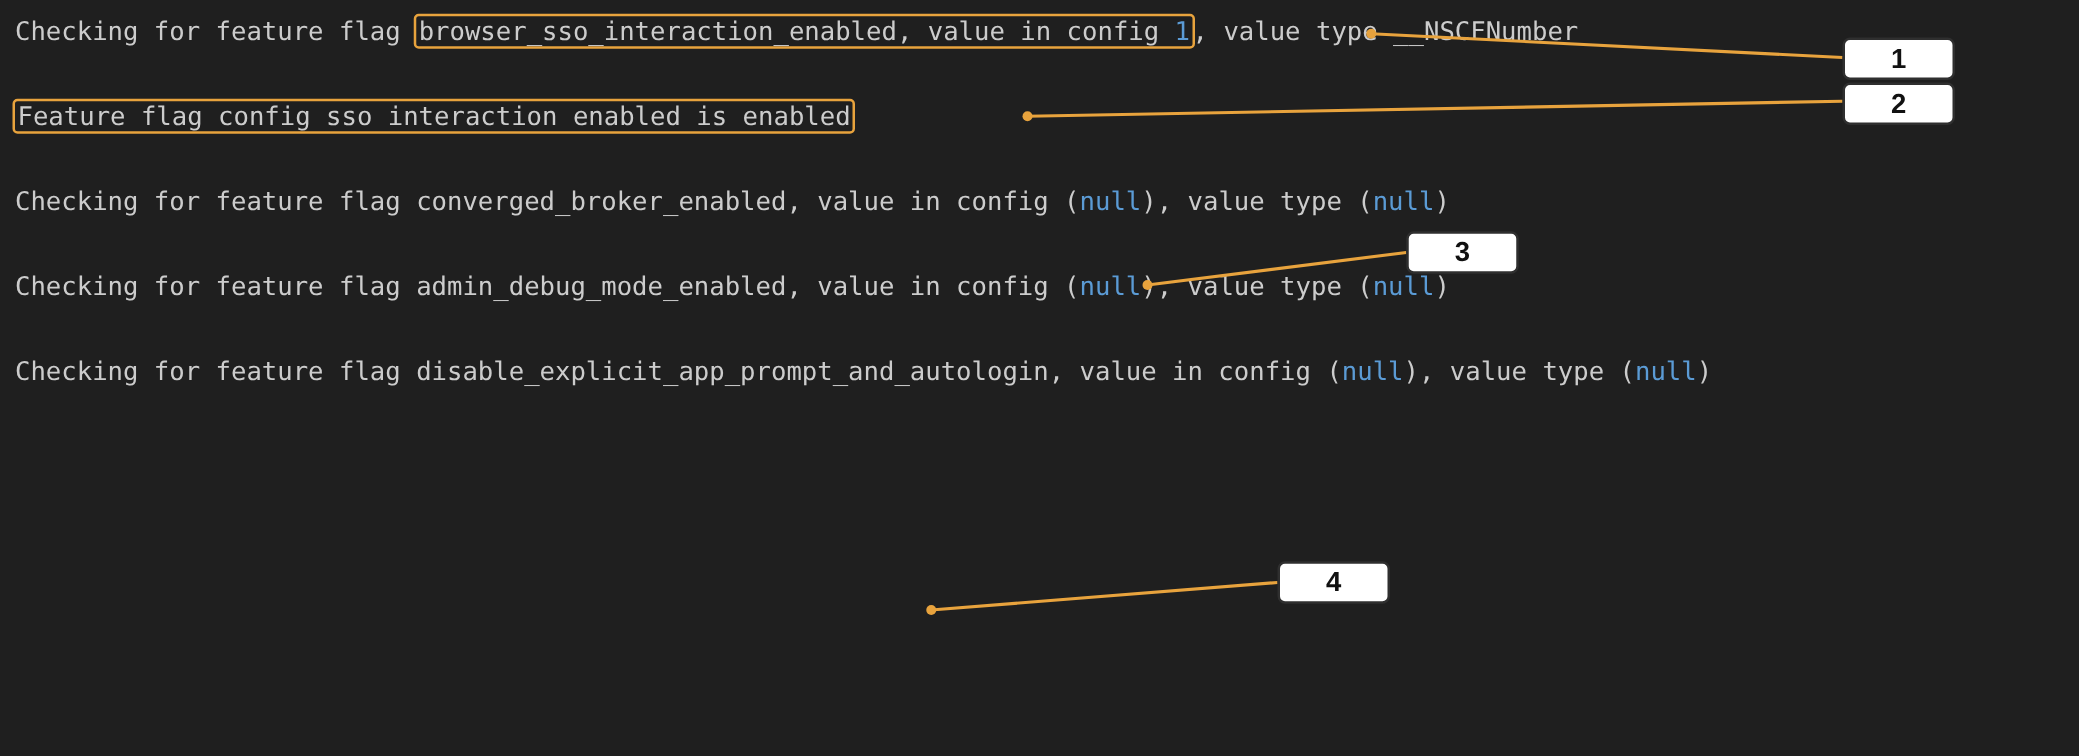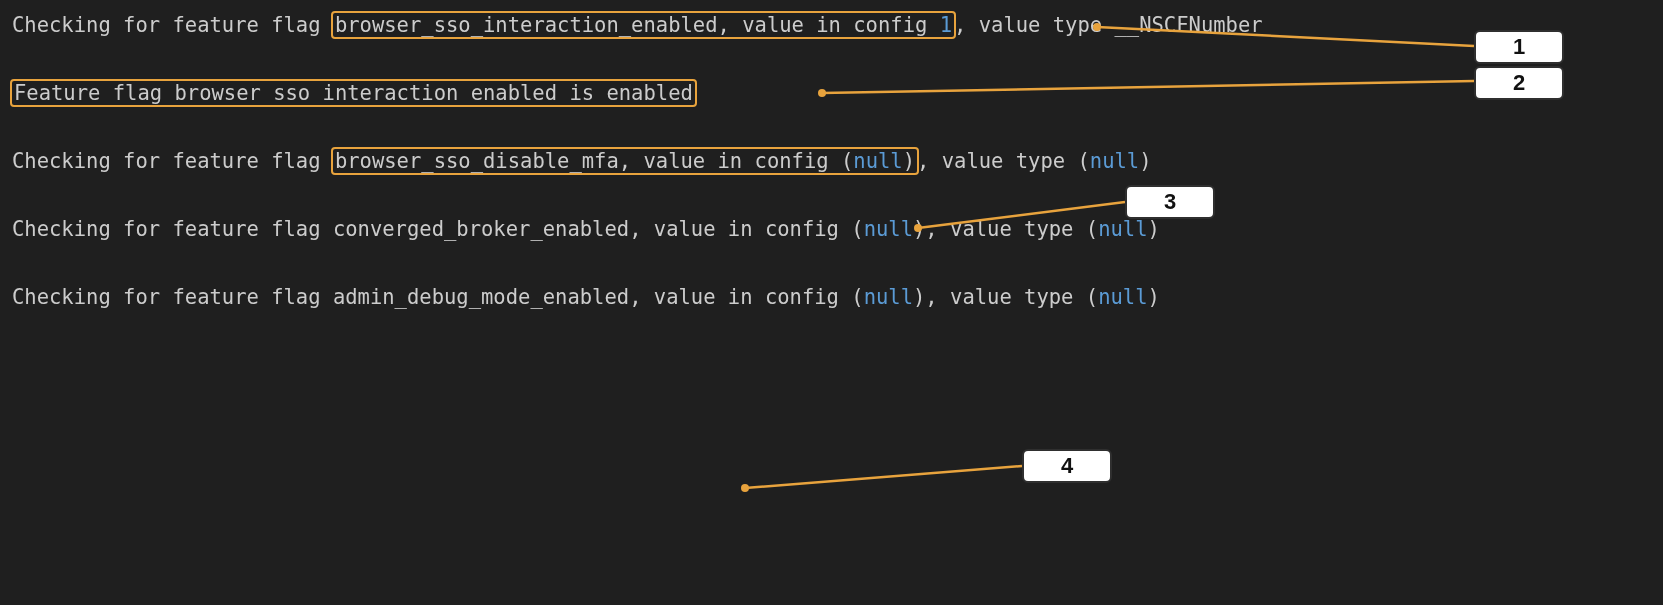--- a/index.html
+++ b/index.html
@@ -57,24 +57,24 @@
   }
   svg.lead{
     position:absolute;
     overflow:visible;
   }
 </style>
 </head>
 <body>
 
 <pre class="log"><span class="line"><span>Checking for feature flag </span><span class="box"><span>browser_sso_interaction_enabled</span><span>, value in config </span><span class="null">1</span></span><span>, value type </span><span>__NSCFNumber</span></span>
-<span class="line"><span class="box">Feature flag browser sso interaction enabled is enabled</span></span>
-<span class="line"><span>Checking for feature flag </span><span class="box"><span>browser_sso_disable_mfa</span><span>, value in config </span>(<span class="null">null</span>)</span><span>, value type </span>(<span class="null">null</span>)</span>
+<span class="line"><span class="box">Feature flag config sso interaction enabled is enabled</span></span>
 <span class="line"><span>Checking for feature flag </span><span>converged_broker_enabled</span><span>, value in config </span>(<span class="null">null</span>)<span>, value type </span>(<span class="null">null</span>)</span>
 <span class="line"><span>Checking for feature flag </span><span>admin_debug_mode_enabled</span><span>, value in config </span>(<span class="null">null</span>)<span>, value type </span>(<span class="null">null</span>)</span>
+<span class="line"><span>Checking for feature flag </span><span>disable_explicit_app_prompt_and_autologin</span><span>, value in config </span>(<span class="null">null</span>)<span>, value type </span>(<span class="null">null</span>)</span>
 
 
 
 
 
 
 
 </pre>
 
 <div class="callouts">

